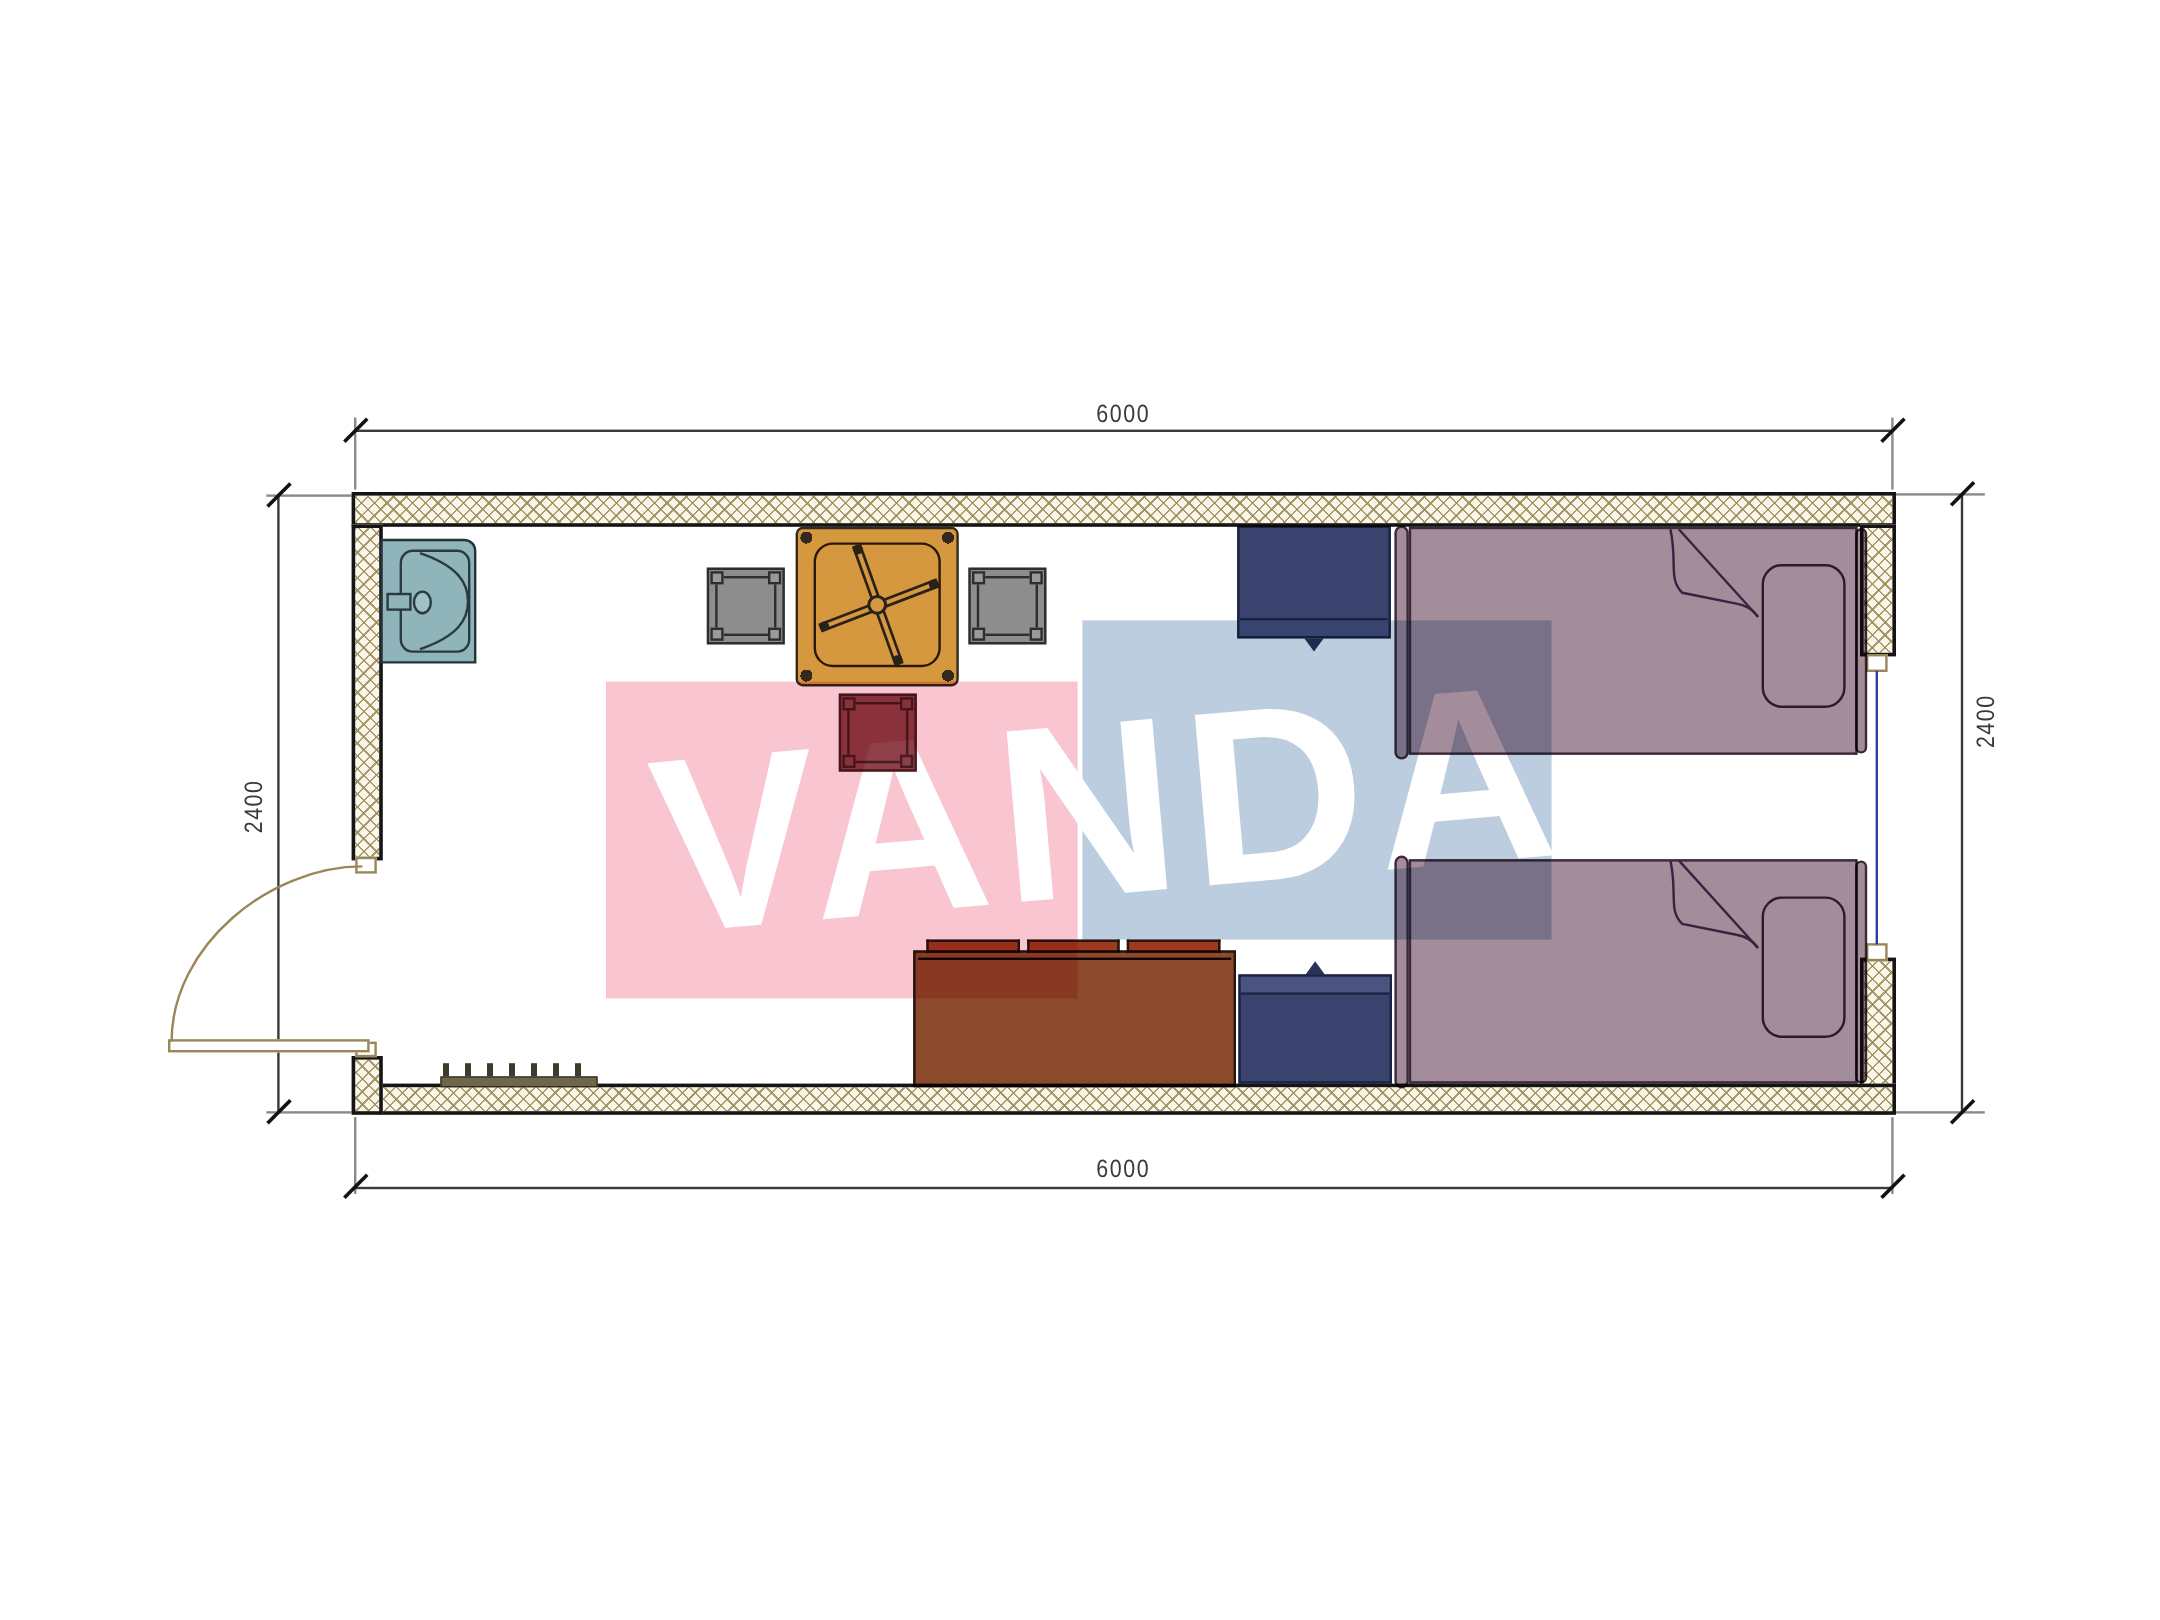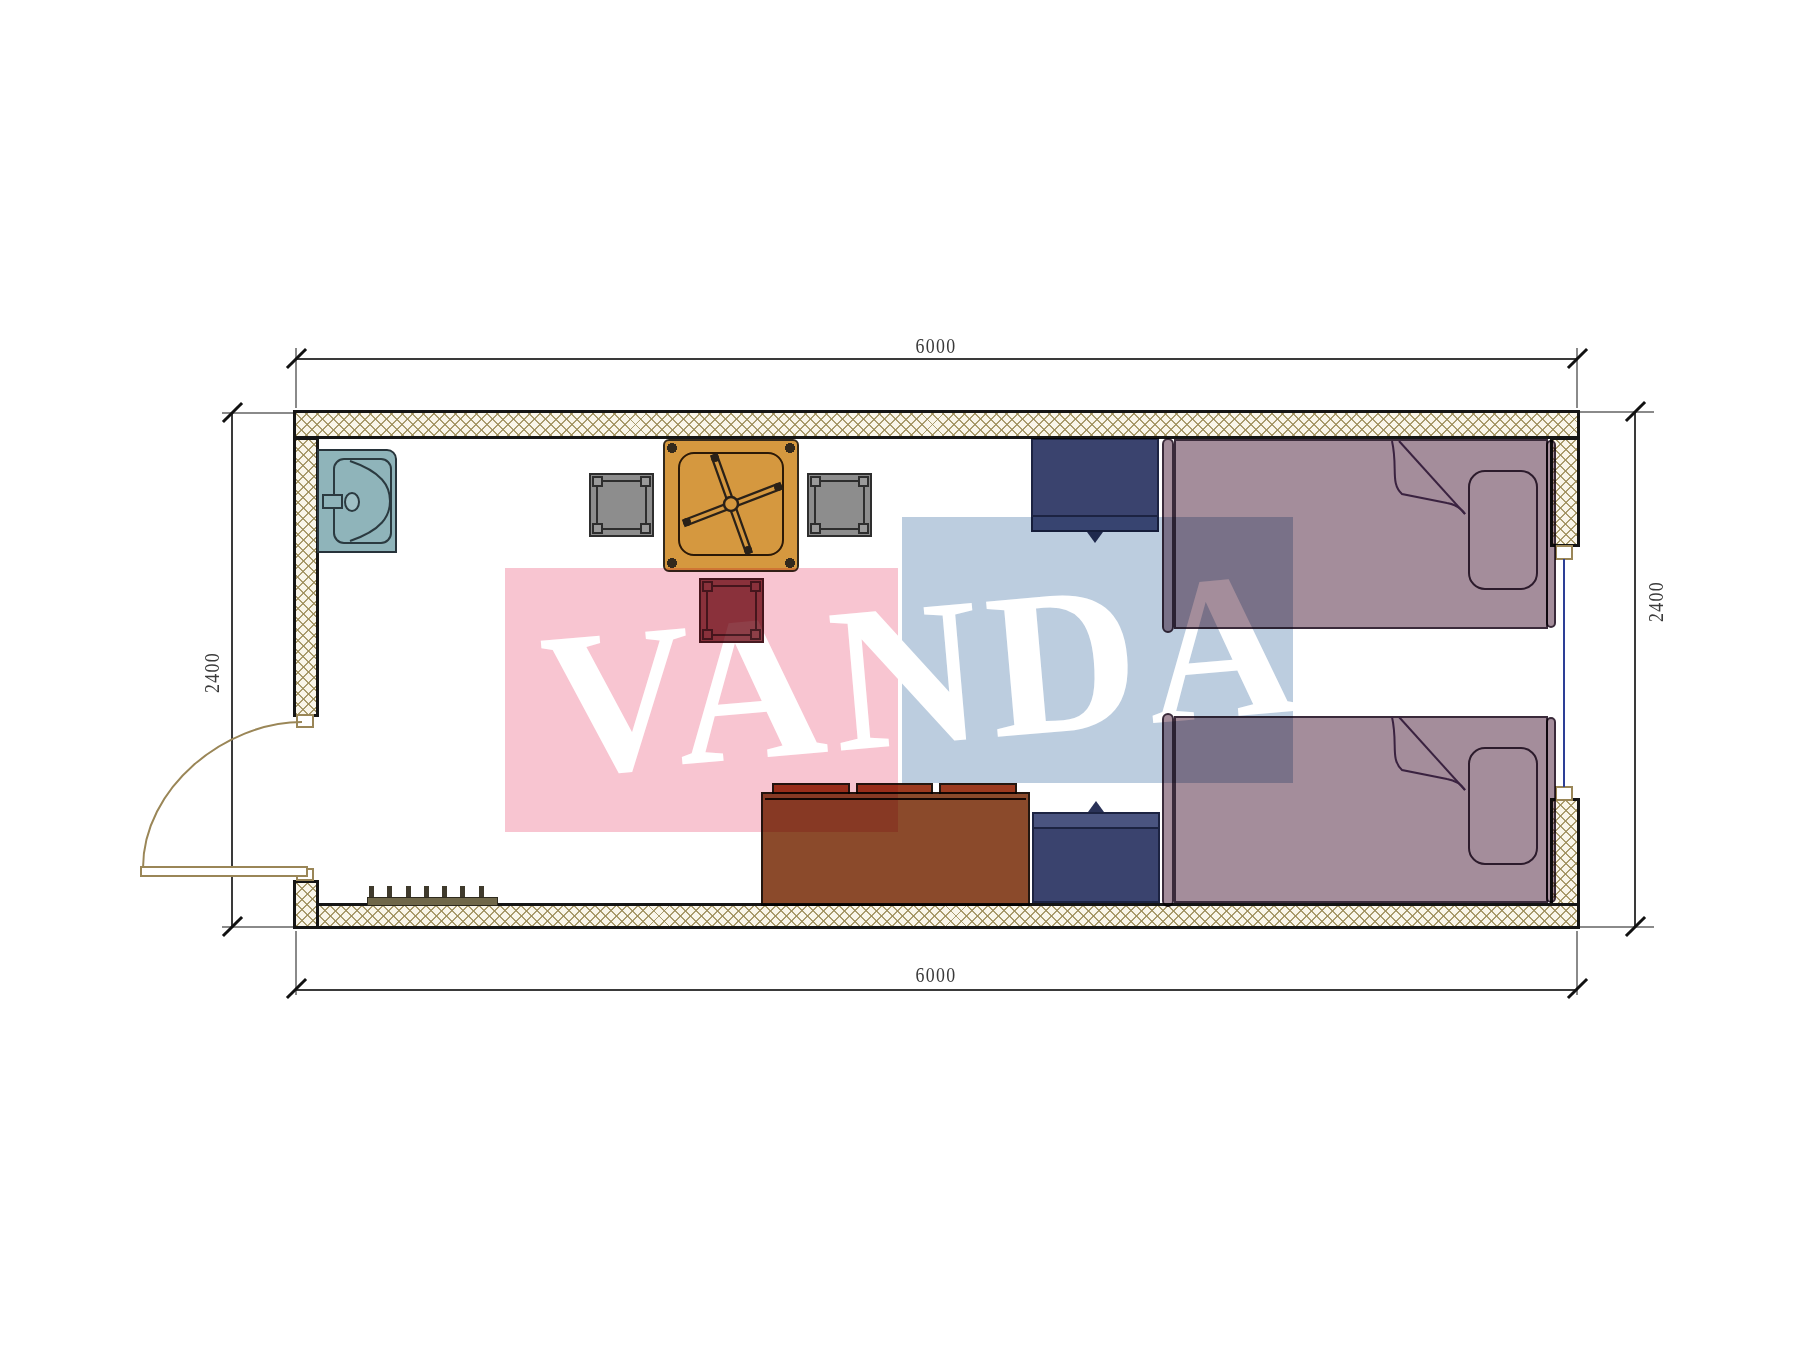--- a/index.html
+++ b/index.html
@@ -1,20 +1,20 @@
 <!DOCTYPE html>
 <html style="--wall-fill: #faf6ea; --wall-outline: #151515; --dim-line: #3a3a3a; --dim-text: #3a3a3a; --watermark-pink: #f8c5d1; --watermark-blue: #bccddf; --watermark-text: #ffffff; --sink: #8fb4ba; --table: #d5983f; --stool-gray: #8d8d8d; --stool-maroon: #8e3f48; --sofa: #8b4a2b; --sofa-cushion: #9c3a1f; --cabinet: #3a436e; --cabinet-strip: #4a5480; --bed: #a48d9b; --bed-outline: #3a2a3a; --window-line: #2d3f96; --door-line: #9a8657; --shoe-rack: #6f6749;"><head>
 <meta charset="utf-8">
 <style>
   html,body{margin:0;padding:0;}
   body{
     width:1800px;height:1350px;position:relative;overflow:hidden;
     background:#ffffff;font-family:"Liberation Sans",sans-serif;
   }
-  .abs{position:absolute;font-family:Liberation Serif, serif;}
+  .abs{position:absolute;}
   
   .wall{
     position:absolute;box-sizing:border-box;
     background-color:var(--wall-fill);
     border:3px solid var(--wall-outline);
     background-image:
       repeating-linear-gradient(45deg,  rgba(156,140,88,.85) 0 1.4px, transparent 1.4px 7.5px),
       repeating-linear-gradient(135deg, rgba(156,140,88,.85) 0 1.4px, transparent 1.4px 7.5px);
   }
   

